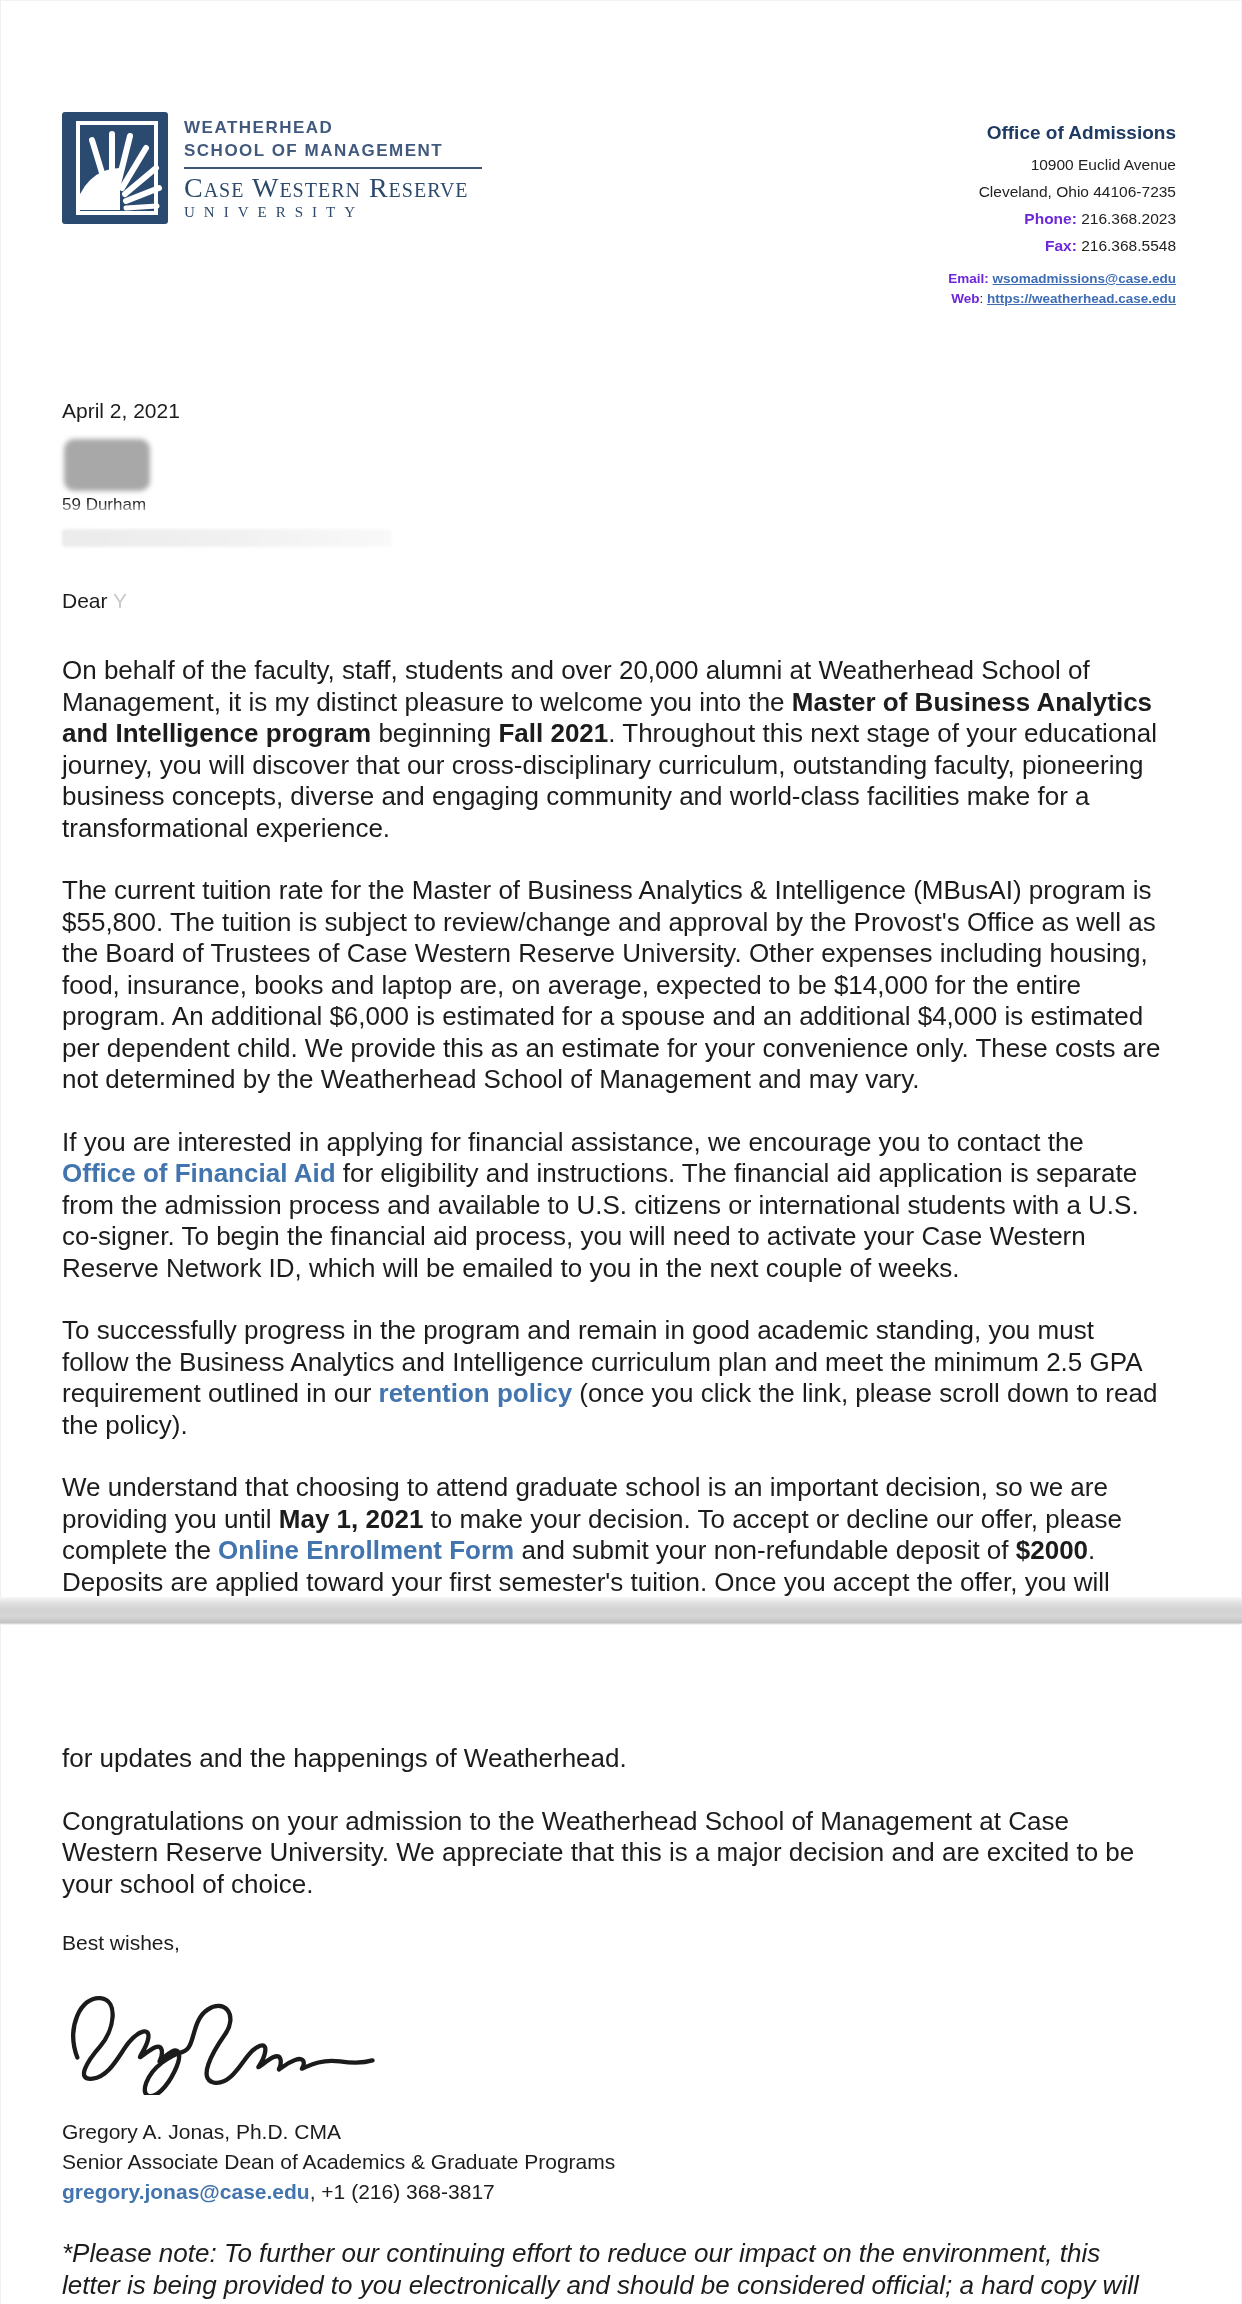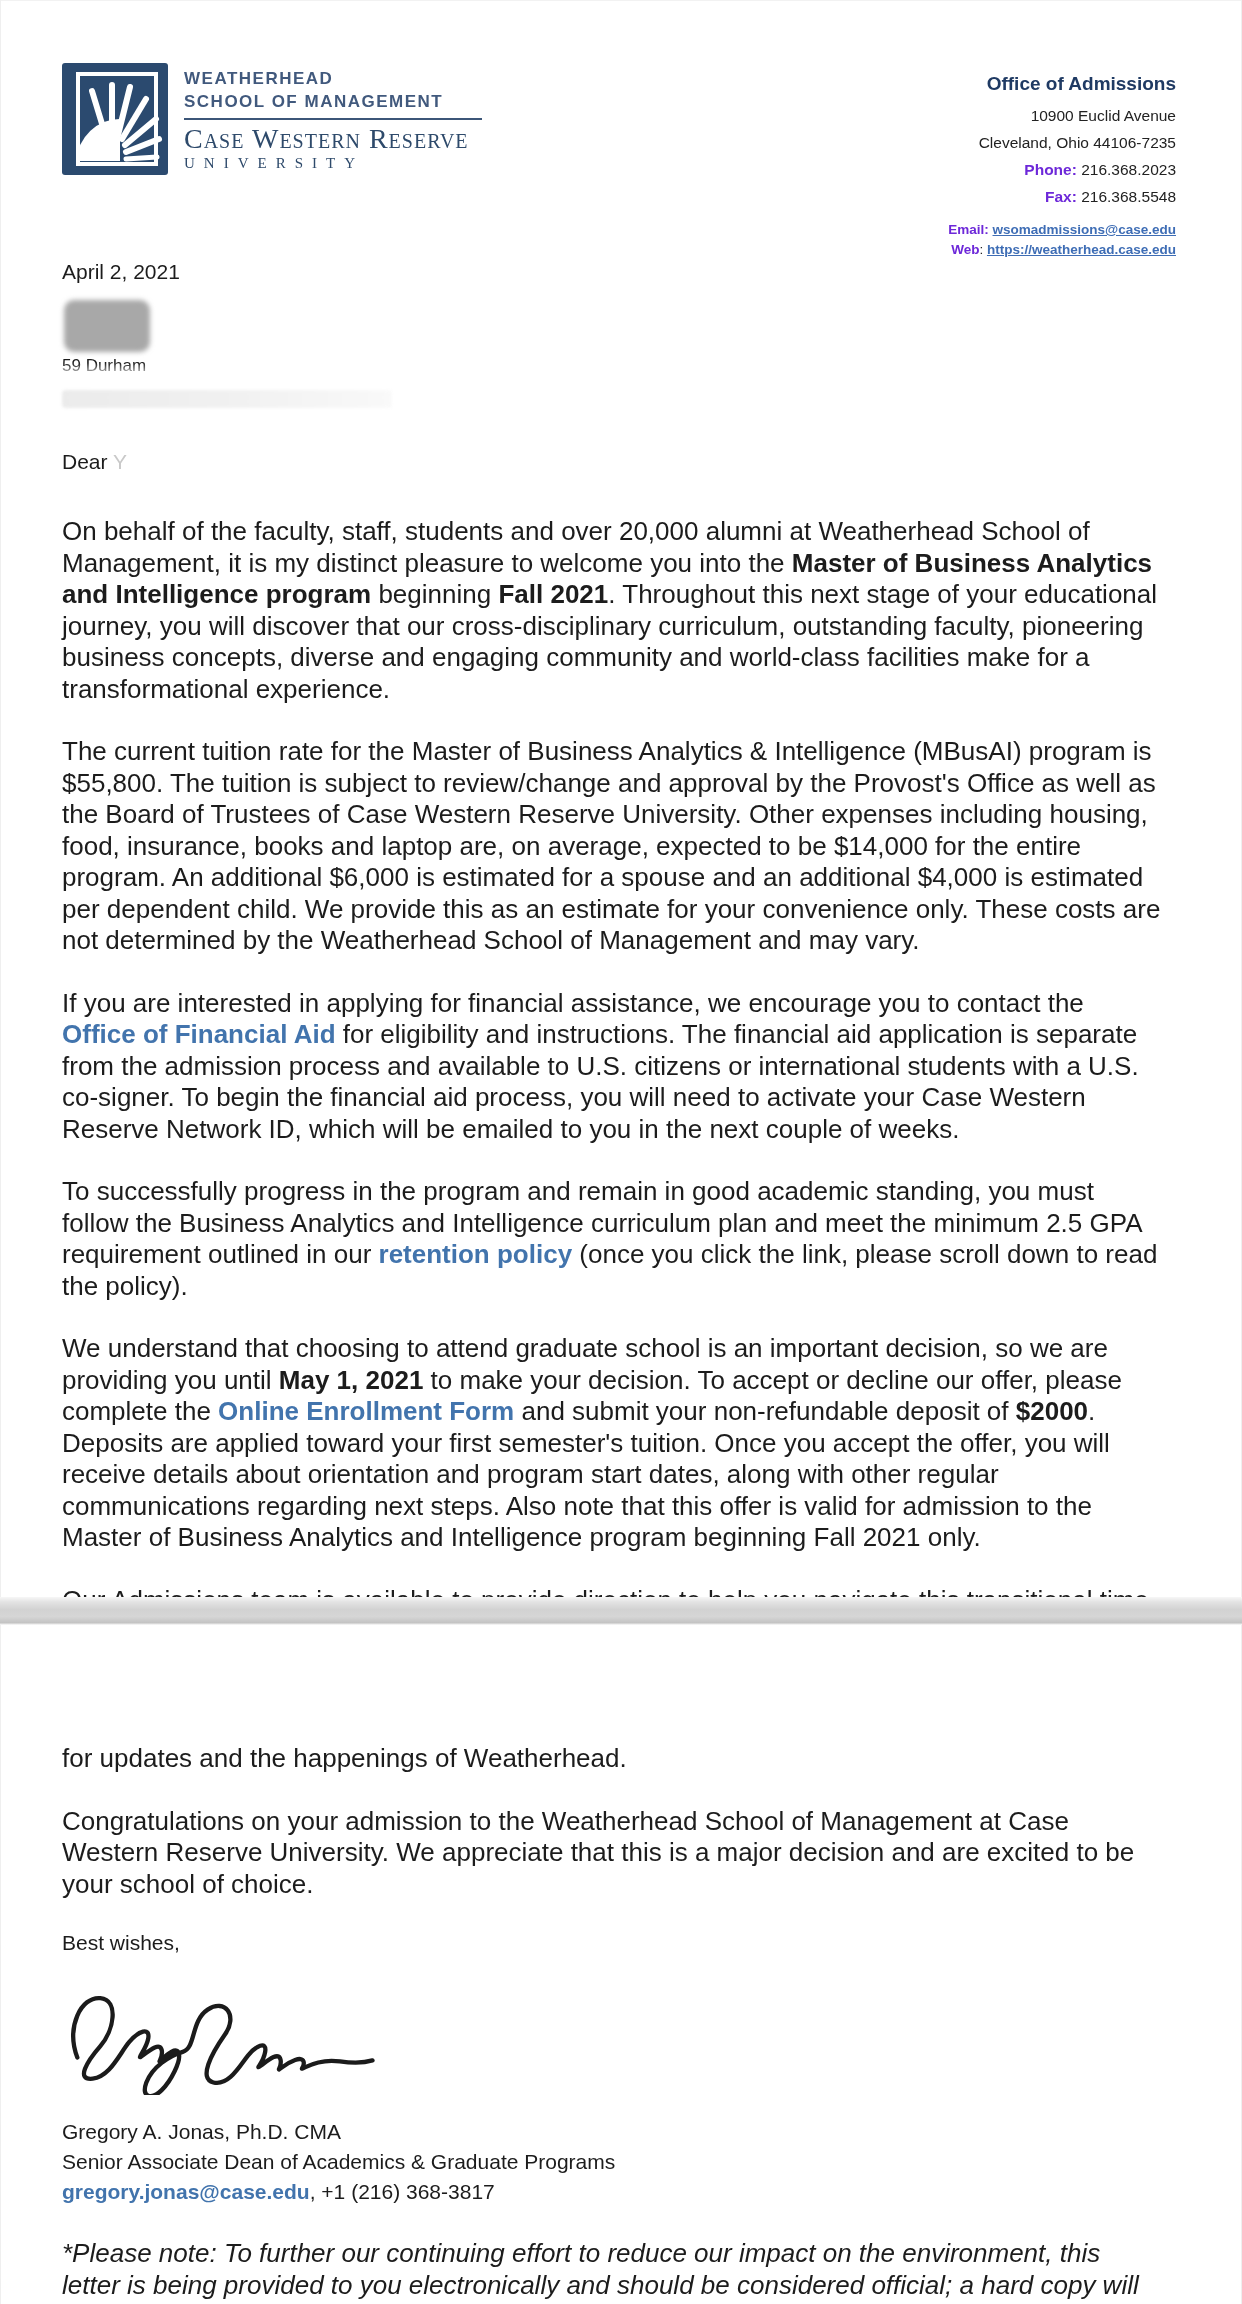--- a/index.html
+++ b/index.html
@@ -22,21 +22,21 @@
     box-shadow: inset 1px 0 0 #efefef, inset -1px 0 0 #efefef;
     overflow:hidden;
   }
   .page-break {
     height:28px;
     background: linear-gradient(180deg,#f7f7f7 0%, #e3e3e3 18%, #d2d2d2 45%, #d6d6d6 70%, #c3c3c3 92%, #ffffff 100%);
     box-shadow: 0 -3px 6px rgba(0,0,0,0.05), 0 3px 5px rgba(0,0,0,0.10);
   }
 
   
-  .header { display:flex; justify-content:space-between; padding:63px 66px 0 62px; }
+  .header { display:flex; justify-content:space-between; padding:112px 66px 0 62px; }
   .brand { display:flex; align-items:flex-start; gap:16px; }
   .brand-mark { width:106px; height:112px; flex:0 0 auto; }
   .brand-text { padding-top:4px; }
   .brand-sans { color:#41597d; font-size:17px; font-weight:bold; letter-spacing:1.5px; line-height:23px; }
   .brand-rule { height:2px; background:#3c5678; width:298px; margin:5px 0 4px 0; }
   .brand-serif {
     font-family:"Liberation Serif", serif;
     color:#2e4a6b; font-size:28px; font-variant:small-caps; letter-spacing:1px; line-height:30px; white-space:nowrap;
   }
   .brand-univ {
@@ -46,21 +46,21 @@
   .contact { text-align:right; padding-top:8px; line-height:27px; }
   .contact .title { color:#1f3a63; font-size:19px; font-weight:bold; line-height:26px; margin-bottom:5px;}
   .contact .line { font-size:15.5px; color:#222; }
   .contact .small-lines { margin-top:10px; line-height:20px; }
   .contact .small { font-size:13.5px; color:#222; }
   .contact b { color:#6d28d9; }
   .ulink { color:#3e6db5; font-weight:bold; text-decoration:underline; cursor:pointer; }
 
   
   .content { padding:0 78px 0 62px; }
-  .date { font-size:21px; }
+  .date { font-size:21px; margin-top:90px; }
   .redact-blob {
     width:86px; height:52px; background:#a8a8a8; border-radius:10px;
     filter:blur(2.5px); margin-top:16px; margin-left:2px;
   }
   .addr-line { font-size:17px; position:relative; display:inline-block; margin-top:4px; }
   .addr-line::after {
     content:""; position:absolute; inset:0; left:-4px; right:-70px;
     background:linear-gradient(180deg, rgba(255,255,255,0) 35%, rgba(255,255,255,0.8) 95%);
   }
   .faint-line {

